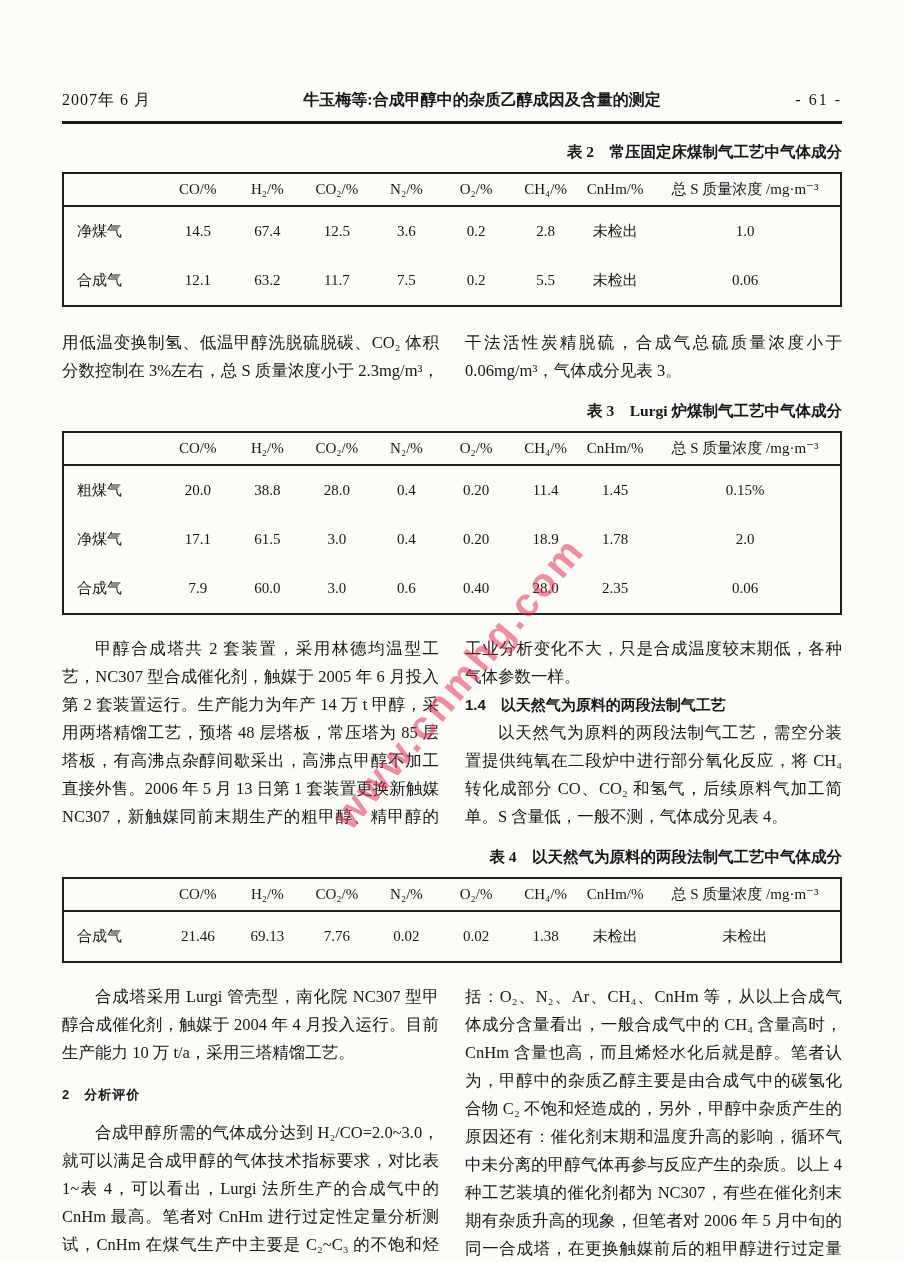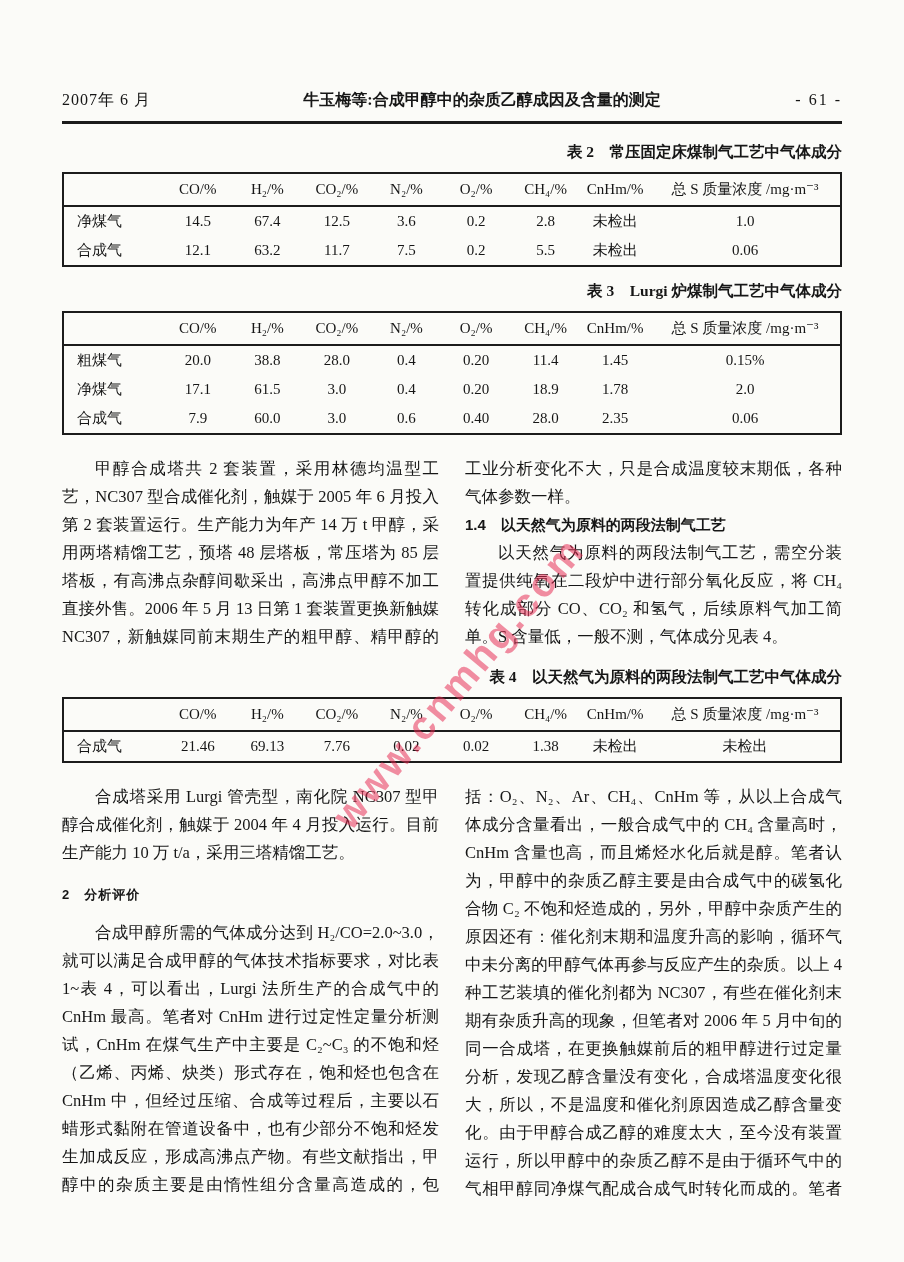--- a/index.html
+++ b/index.html
@@ -18,21 +18,21 @@
   .header .h-date{width:170px;letter-spacing:1px;}
   .header .h-title{flex:1;text-align:center;font-weight:bold;font-size:16px;}
   .header .h-page{width:110px;text-align:right;letter-spacing:2px;}
   .header-rule{height:3px;background:#1b1b1b;margin-top:9px;}
 
   
   .tbl-title{text-align:right;font-weight:bold;font-size:15.5px;margin:18px 0 9px 0;}
   .tbl-title.mt-sm{margin-top:14px;}
   table{width:100%;border-collapse:collapse;border:2px solid #1c1c1c;font-size:15px;table-layout:fixed;}
   thead th{font-weight:normal;padding:6px 2px;border-bottom:2px solid #1c1c1c;text-align:center;white-space:nowrap;}
-  tbody td{padding:5px 2px;text-align:center;white-space:nowrap;}
+  tbody td{padding:15px 2px;text-align:center;white-space:nowrap;}
   th:first-child,td:first-child{width:84px;text-align:left;padding-left:13px;}
   th:last-child,td:last-child{width:186px;}
 
   
   .twocol{
     column-count:2;column-gap:26px;column-fill:auto;
     font-size:16.5px;line-height:28px;text-align:justify;
     overflow:hidden;
   }
   .twocol p{margin:0;}
@@ -102,20 +102,23 @@
             <td>11.7</td>
             <td>7.5</td>
             <td>0.2</td>
             <td>5.5</td>
             <td>未检出</td>
             <td>0.06</td>
           </tr>
         </tbody>
       </table>
 
+    <div class="twocol secA">
+      <p>用低温变换制氢、低温甲醇洗脱硫脱碳、CO₂ 体积分数控制在 3%左右，总 S 质量浓度小于 2.3mg/m³，干法活性炭精脱硫，合成气总硫质量浓度小于 0.06mg/m³，气体成分见表 3。</p>
+    </div>
 
     <div class="tbl-title mt-sm">表 3　Lurgi 炉煤制气工艺中气体成分</div>
     <table>
         <thead>
           <tr>
             <th></th>
             <th>CO/%</th>
             <th>H₂/%</th>
             <th>CO₂/%</th>
             <th>N₂/%</th>

